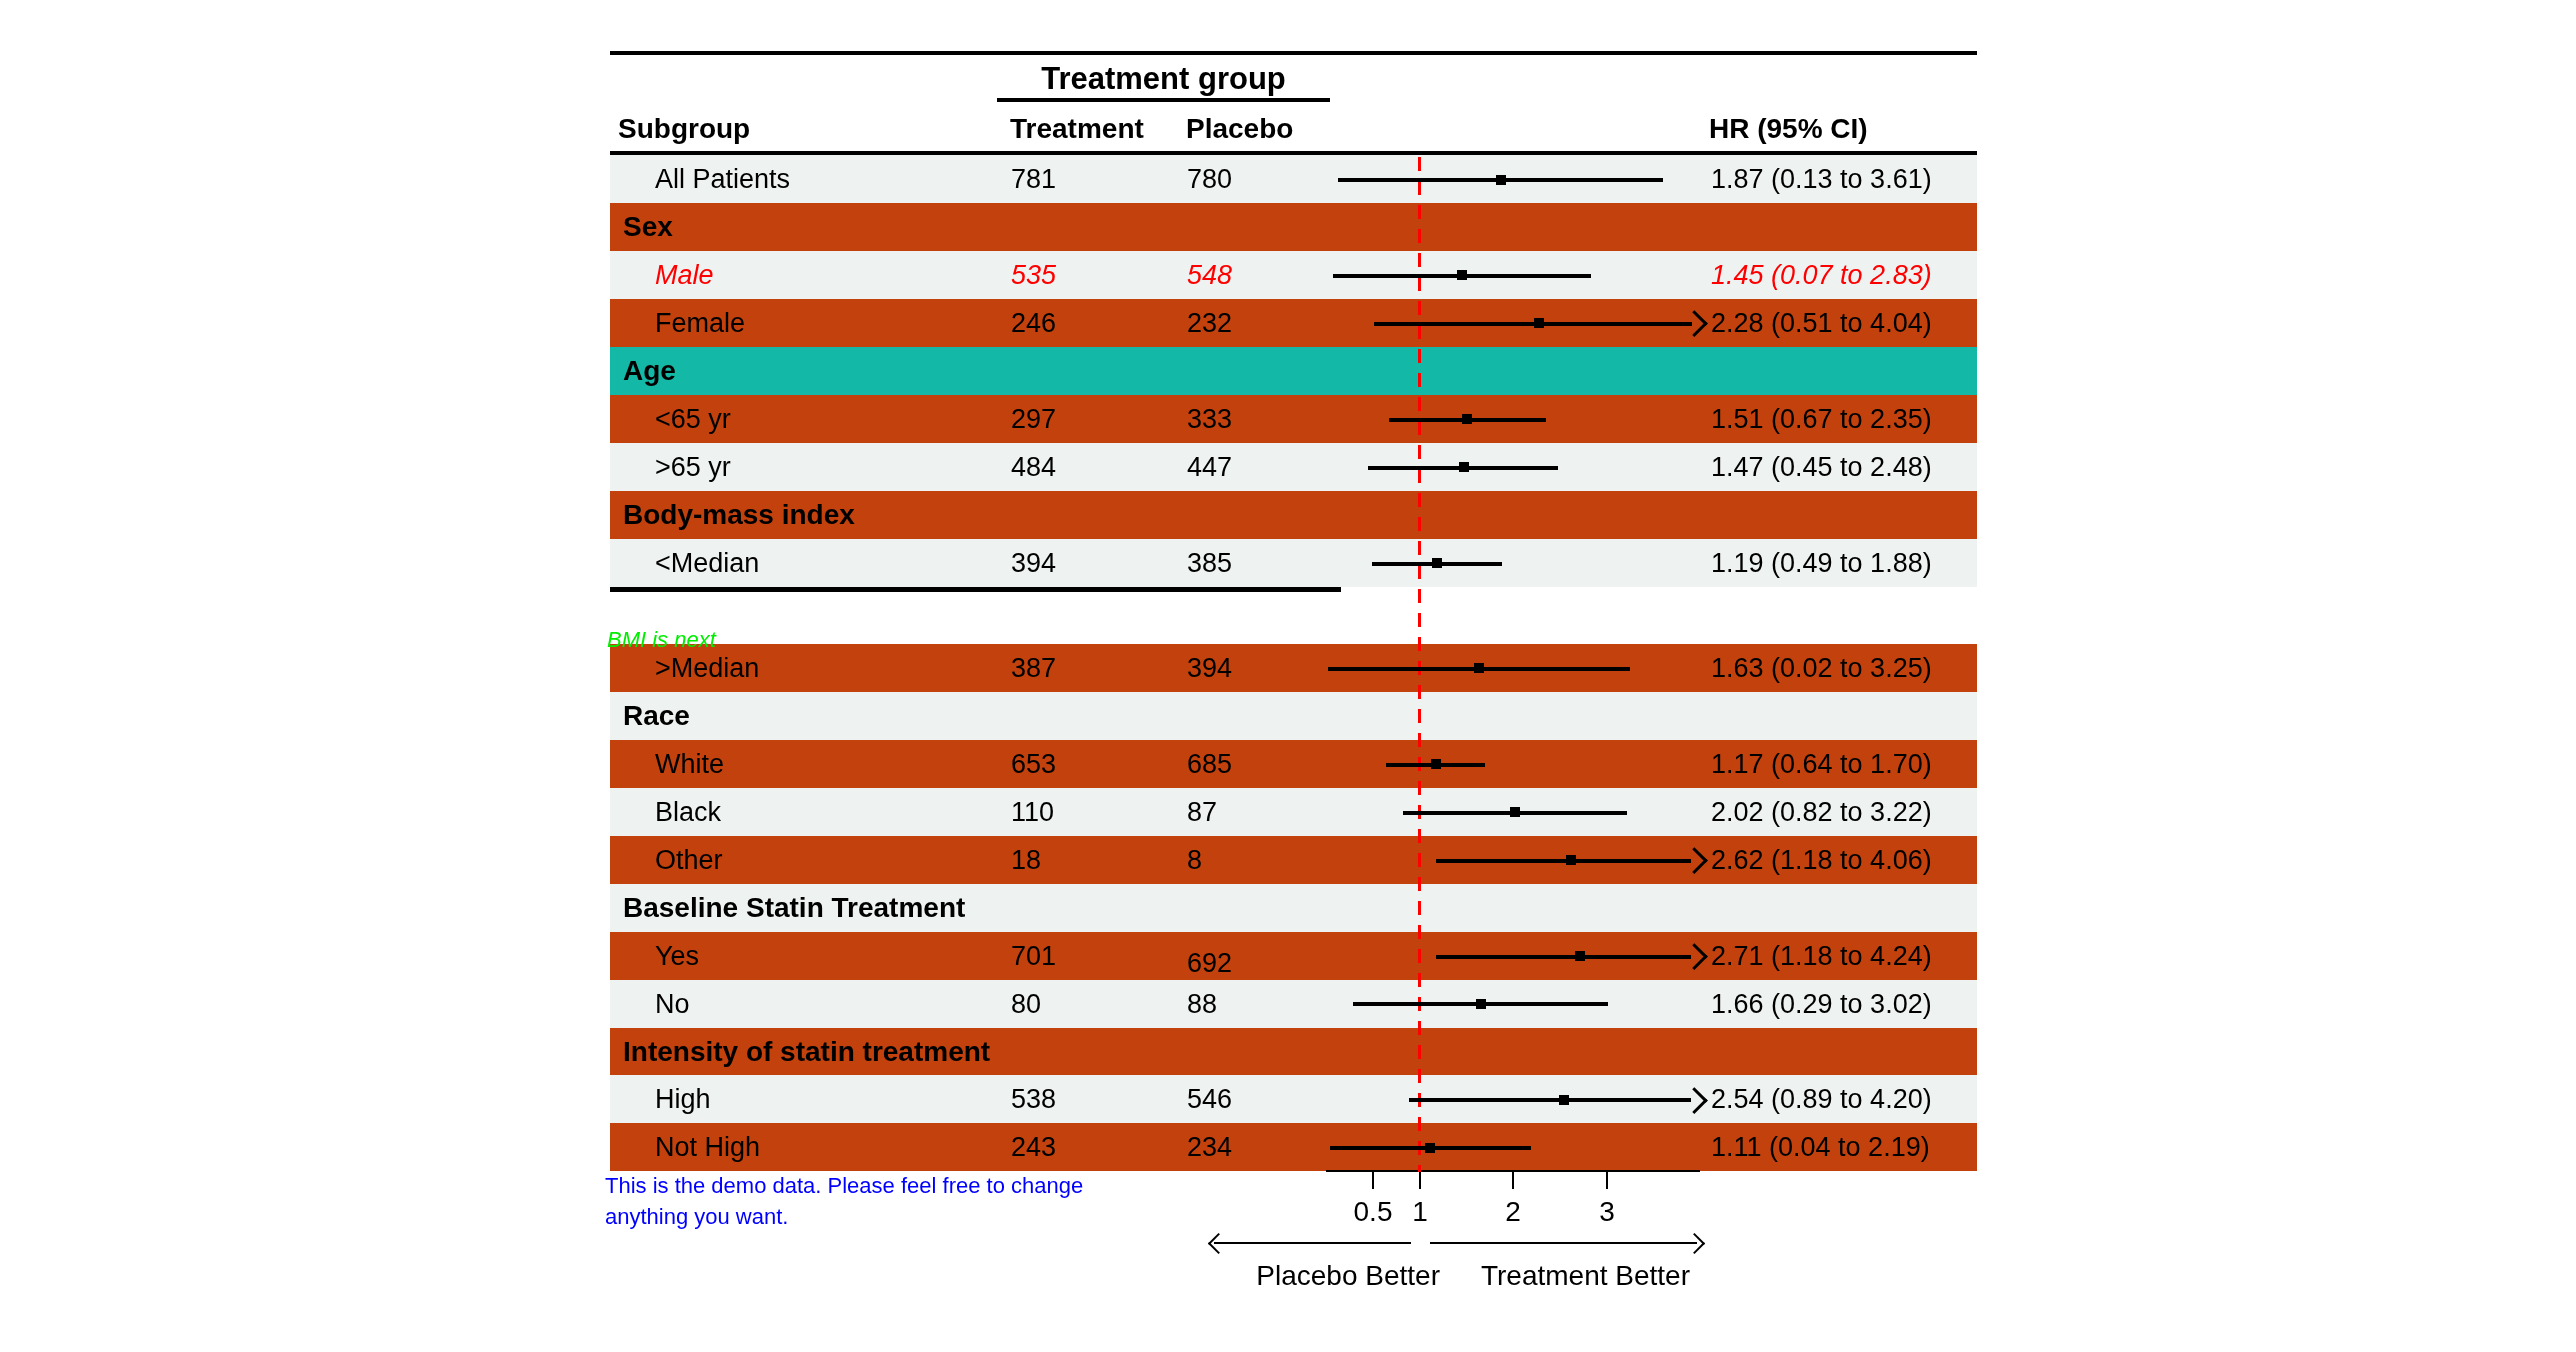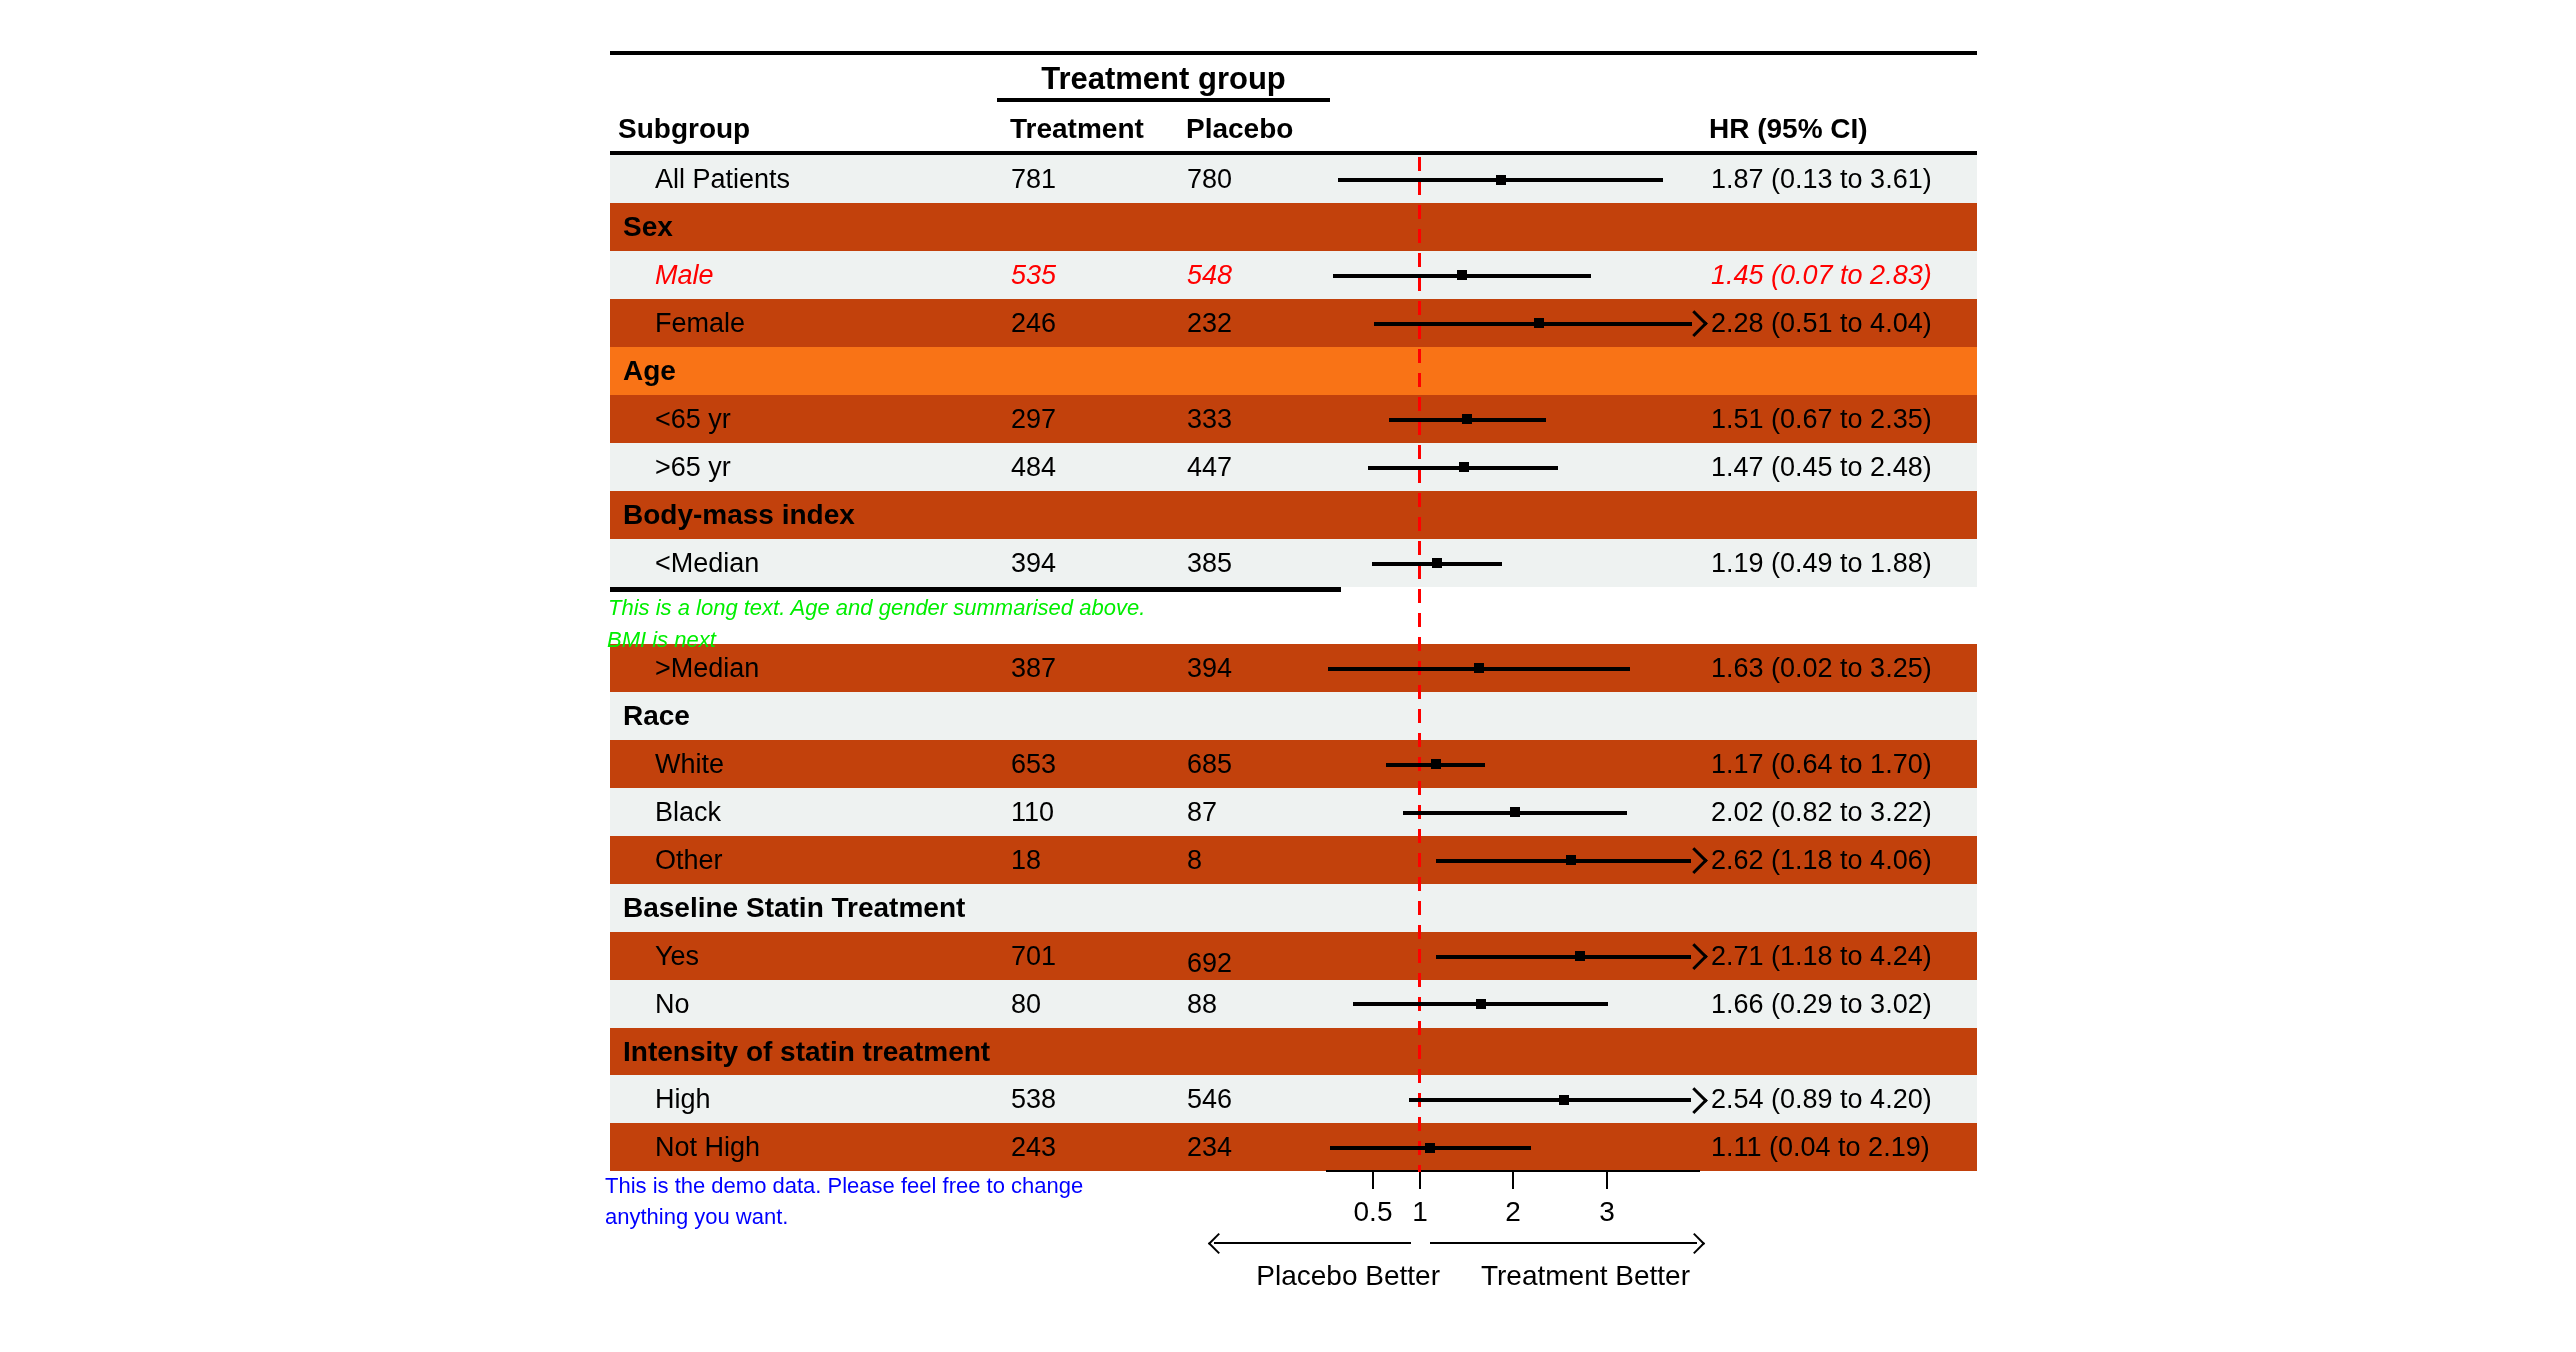--- a/index.html
+++ b/index.html
@@ -6,21 +6,21 @@
   .canvas{position:relative;width:2576px;height:1352px;background:#ffffff;
           font-family:"Liberation Sans",sans-serif;color:#000;overflow:hidden;}
   .hline{position:absolute;background:#000;}
   .title{position:absolute;left:997px;width:333px;top:59px;height:40px;line-height:40px;
          font-size:31px;font-weight:700;text-align:center;white-space:nowrap;}
   .colhead{position:absolute;top:109px;height:40px;line-height:40px;font-size:28px;
            font-weight:700;white-space:nowrap;}
   .row{position:absolute;left:610px;width:1367px;height:48px;}
   .bg-stripe{background:#EEF2F1;}
   .bg-white{background:#c2410c;}
-  .bg-highlight{background:#f97316;}
+  .bg-highlight{background:#14b8a6;}
   .cell{position:absolute;top:0;height:48px;line-height:48px;font-size:27px;white-space:nowrap;}
   .cell.bold{font-weight:700;font-size:28px;}
   .emph{color:#FF0000;font-style:italic;}
   .refline{position:absolute;width:2.9px;z-index:2;
            background:repeating-linear-gradient(to bottom,#FF0000 0 14.3px,transparent 14.3px 24px);}
   .ci-line{position:absolute;height:3.6px;background:#000;z-index:3;}
   .marker{position:absolute;width:10px;height:10px;background:#000;z-index:4;}
   .chev{position:absolute;width:15.7px;height:15.7px;border-top:3.6px solid #000;
         border-right:3.6px solid #000;z-index:3;}
   .chev.r{transform:rotate(45deg);}
@@ -154,21 +154,20 @@
       <div class="row bg-white" style="top: 1123px;">
         <span class="cell" style="left: 45px;">Not High</span>
         <span class="cell" style="left: 401px;">243</span>
         <span class="cell" style="left: 577px;">234</span>
         <span class="cell" style="left: 1101px;">1.11 (0.04 to 2.19)</span>
       </div>
     </div>
 
   <div class="hline" style="left:610px;top:587px;width:731px;height:5px;z-index:5;"></div>
 
-  <div class="note green" style="left:608px;top:593px;">This is a long text. Age and gender summarised above.</div>
   <div class="note green" style="left:607px;top:625px;">BMI is next</div>
 
   <div class="refline" style="left:1418px;top:157px;height:1015px;"></div>
   <div id="plot-layer">
       <div class="ci-line" style="left: 1338px; top: 178px; width: 325px;"></div>
       <div class="marker" style="left: 1496px; top: 175px;"></div>
       <div class="ci-line" style="left: 1333px; top: 274px; width: 258px;"></div>
       <div class="marker" style="left: 1457px; top: 270px;"></div>
       <div class="ci-line" style="left: 1374px; top: 322px; width: 318px;"></div>
       <div class="marker" style="left: 1534px; top: 318px;"></div>

